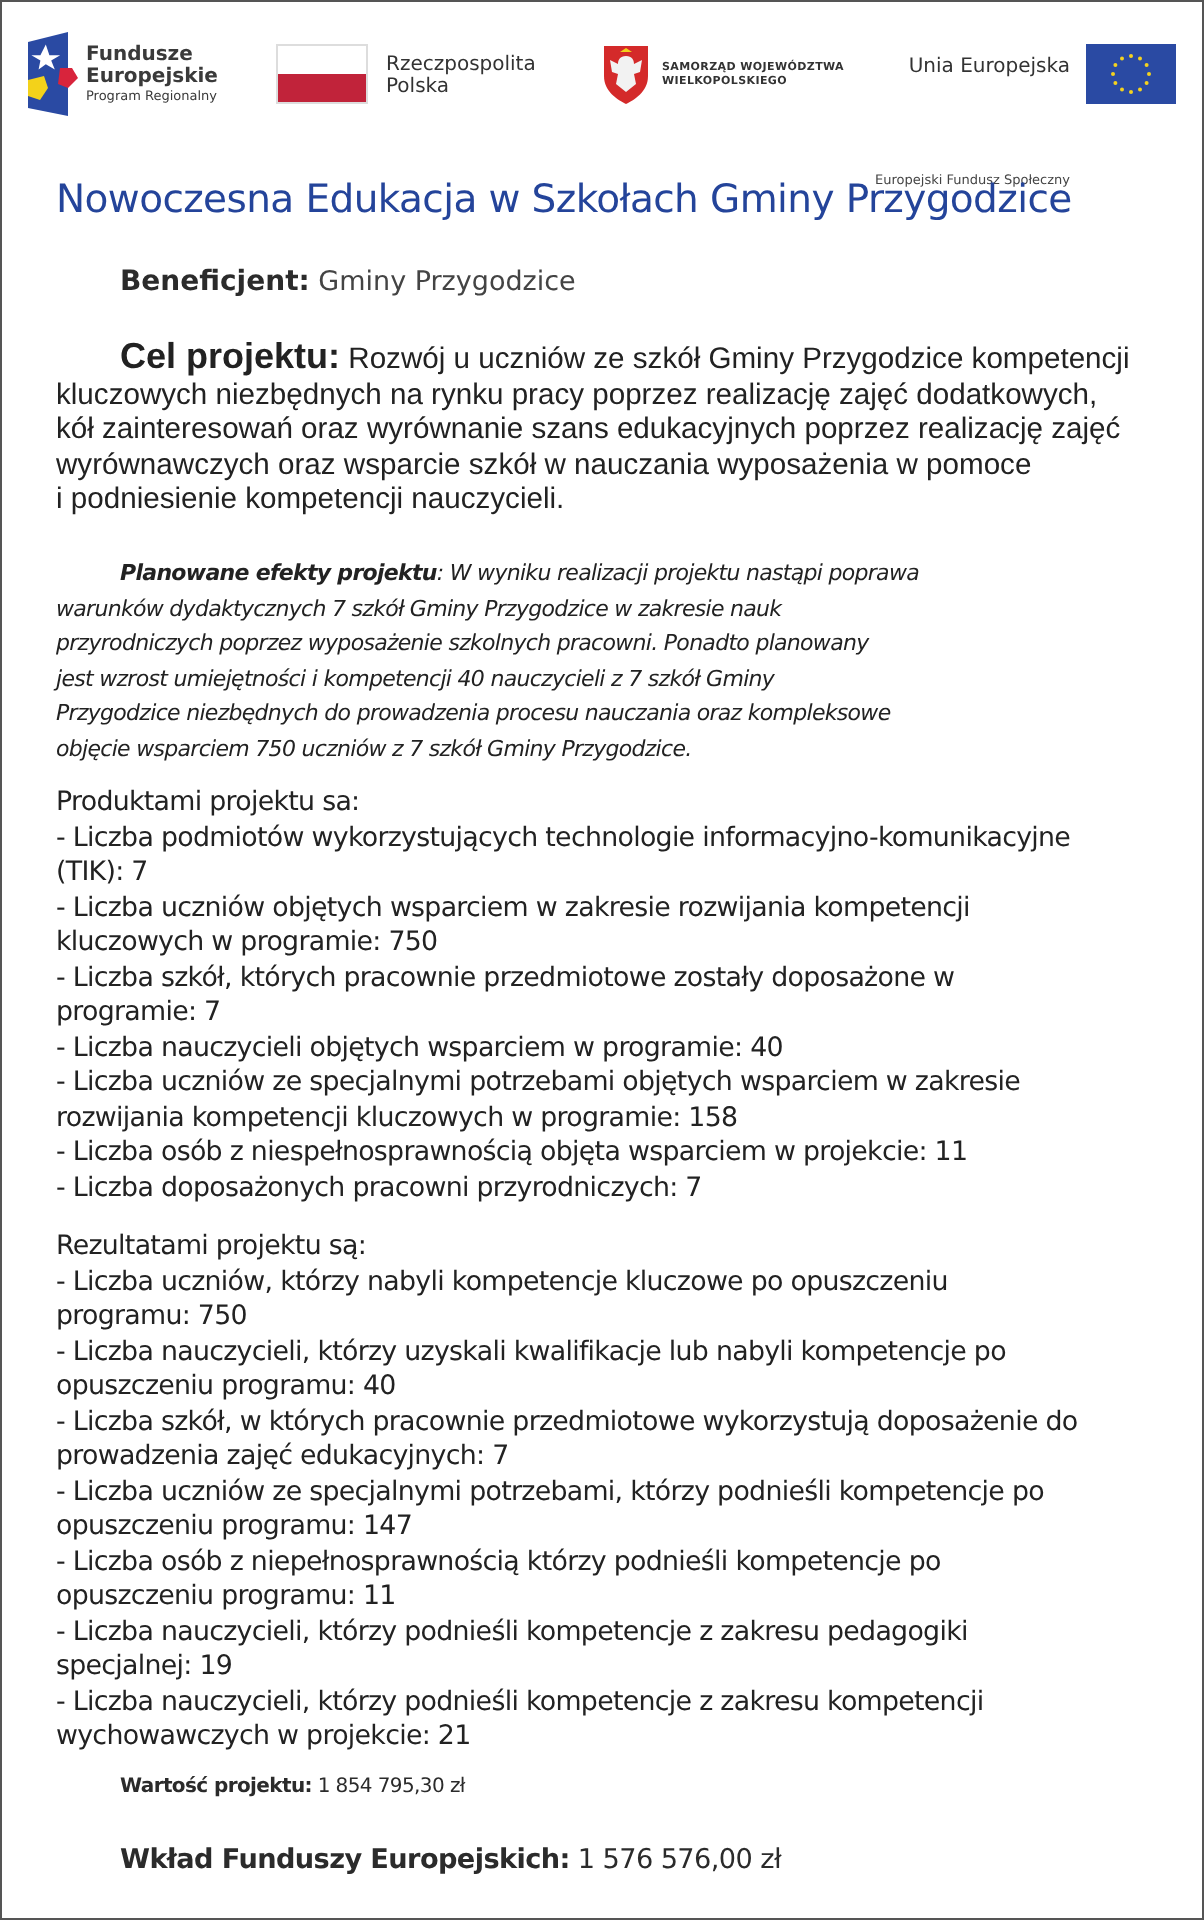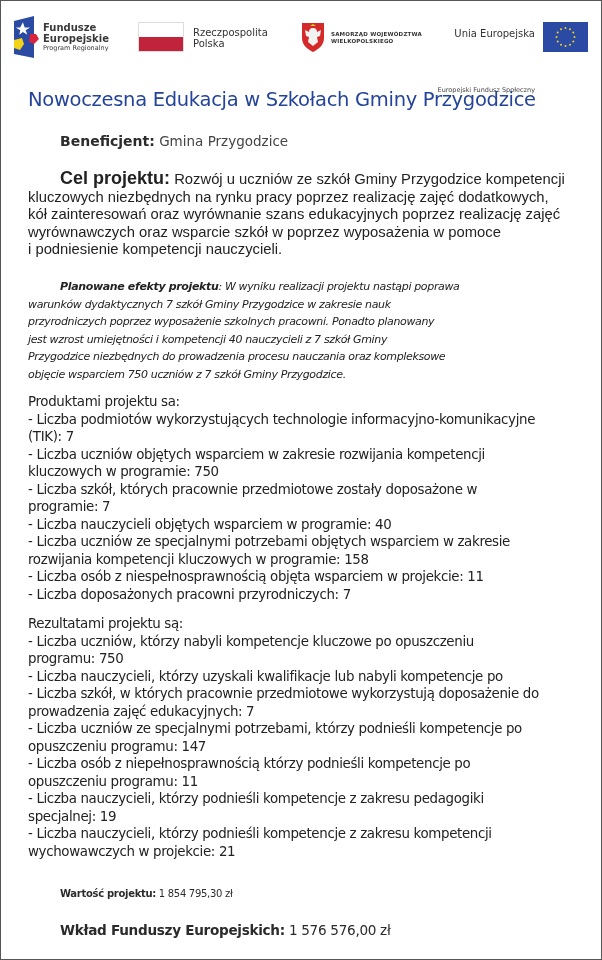--- a/index.html
+++ b/index.html
@@ -104,28 +104,28 @@
           <circle cx="14.7" cy="10.5" r="1"></circle>
           <circle cx="18" cy="7.2" r="1"></circle>
       </g>
     </svg>
   </div>
 </div>
 
 <div class="title">Nowoczesna Edukacja w Szkołach Gminy Przygodzice</div>
 
 <div class="line" style="top:133px;">
-  <span class="b">Beneficjent:</span><span style="font-size:13.5px;color:#444;"> Gmina Przygodzice</span>
+  <span class="b">Beneficjent:</span><span style="font-size:13.5px;color:#444;"> Gminy Przygodzice</span>
 </div>
 
 <div class="para sans" style="top:170px;">
   <div><span class="b" style="font-family:Liberation Sans, sans-serif;font-size:18px;">Cel projektu:</span><span> Rozwój u uczniów ze szkół Gminy Przygodzice kompetencji</span></div>
   <div>kluczowych niezbędnych na rynku pracy poprzez realizację zajęć dodatkowych,</div>
   <div>kół zainteresowań oraz wyrównanie szans edukacyjnych poprzez realizację zajęć</div>
-  <div>wyrównawczych oraz wsparcie szkół w poprzez wyposażenia w pomoce</div>
+  <div>wyrównawczych oraz wsparcie szkół w nauczania wyposażenia w pomoce</div>
   <div>i podniesienie kompetencji nauczycieli.</div>
 </div>
 
 <div class="para dv" style="top:278px;">
   <div><span class="b">Planowane efekty projektu</span><span>: W wyniku realizacji projektu nastąpi poprawa</span></div>
   <div>warunków dydaktycznych 7 szkół Gminy Przygodzice w zakresie nauk</div>
   <div>przyrodniczych poprzez wyposażenie szkolnych pracowni. Ponadto planowany</div>
   <div>jest wzrost umiejętności i kompetencji 40 nauczycieli z 7 szkół Gminy</div>
   <div>Przygodzice niezbędnych do prowadzenia procesu nauczania oraz kompleksowe</div>
   <div>objęcie wsparciem 750 uczniów z 7 szkół Gminy Przygodzice.</div>
@@ -144,20 +144,21 @@
   <div>rozwijania kompetencji kluczowych w programie: 158</div>
   <div>- Liczba osób z niespełnosprawnością objęta wsparciem w projekcie: 11</div>
   <div>- Liczba doposażonych pracowni przyrodniczych: 7</div>
 </div>
 
 <div class="list" style="top:615px;">
   <div>Rezultatami projektu są:</div>
   <div>- Liczba uczniów, którzy nabyli kompetencje kluczowe po opuszczeniu</div>
   <div>programu: 750</div>
   <div>- Liczba nauczycieli, którzy uzyskali kwalifikacje lub nabyli kompetencje po</div>
+  <div>opuszczeniu programu: 40</div>
   <div>- Liczba szkół, w których pracownie przedmiotowe wykorzystują doposażenie do</div>
   <div>prowadzenia zajęć edukacyjnych: 7</div>
   <div>- Liczba uczniów ze specjalnymi potrzebami, którzy podnieśli kompetencje po</div>
   <div>opuszczeniu programu: 147</div>
   <div>- Liczba osób z niepełnosprawnością którzy podnieśli kompetencje po</div>
   <div>opuszczeniu programu: 11</div>
   <div>- Liczba nauczycieli, którzy podnieśli kompetencje z zakresu pedagogiki</div>
   <div>specjalnej: 19</div>
   <div>- Liczba nauczycieli, którzy podnieśli kompetencje z zakresu kompetencji</div>
   <div>wychowawczych w projekcie: 21</div>

